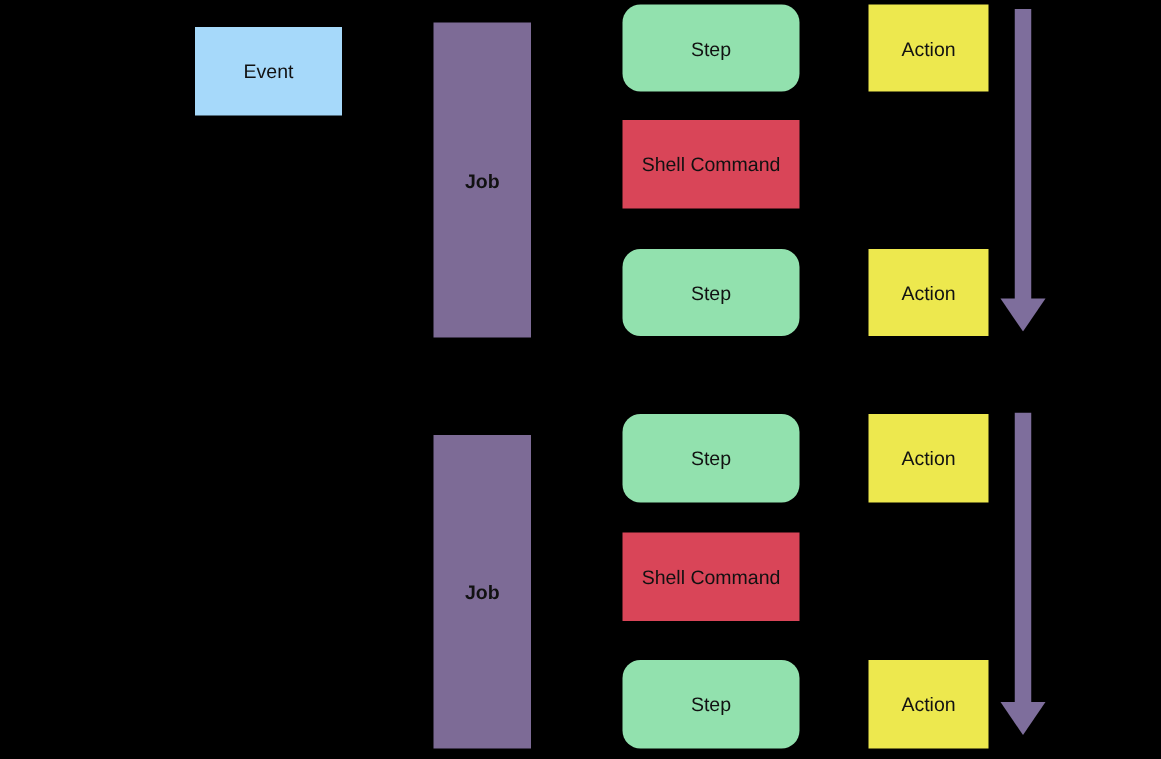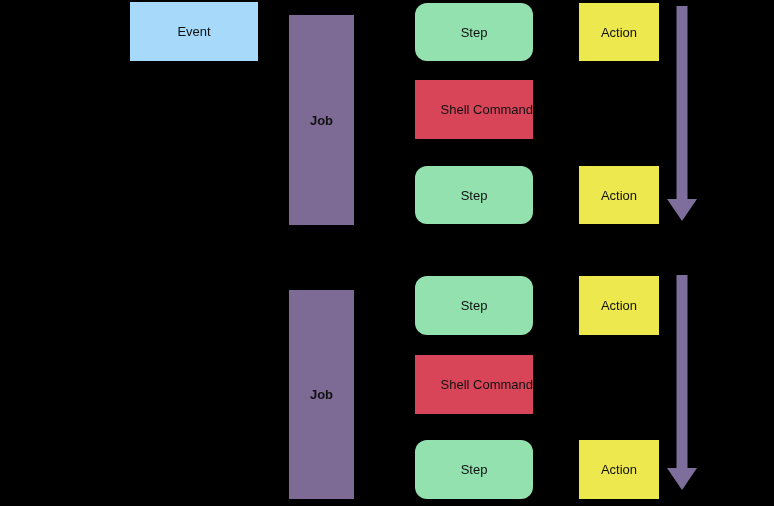--- a/index.html
+++ b/index.html
@@ -22,25 +22,25 @@
     display: flex;
     align-items: center;
     justify-content: center;
     text-align: center;
     box-sizing: border-box;
     white-space: nowrap;
   }
   .event-box  { background: var(--event, #A6D9FA); }
   .job-box    { background: var(--job, #7D6B96); font-weight: bold; }
   .step-box   { background: var(--step, #92E1AE); border-radius: 12px; }
-  .shell-box  { background: var(--shell_command, #D94558); justify-content: flex-end; }
+  .shell-box  { background: var(--shell_command, #D94558); }
   .action-box { background: var(--action, #EDE84E); }
 
   
-  .g1-event  { left: 130px; top: 2px;  width: 128px; height: 59px; text-align: center; }
+  .g1-event  { left: 130px; top: 18px;  width: 98px; height: 59px; text-align: center; }
   .g1-job    { left: 289px; top: 15px;  width: 65px;  height: 210px; }
   .g1-step1  { left: 415px; top: 3px;   width: 118px; height: 58px; }
   .g1-shell  { left: 415px; top: 80px;  width: 118px; height: 59px; }
   .g1-step2  { left: 415px; top: 166px; width: 118px; height: 58px; }
   .g1-action1{ left: 579px; top: 3px;   width: 80px;  height: 58px; }
   .g1-action2{ left: 579px; top: 166px; width: 80px;  height: 58px; }
   .g1-arrow  { left: 666px; top: 6px;   width: 32px;  height: 215px; position: absolute; }
 
   
   .g2-job    { left: 289px; top: 290px; width: 65px;  height: 209px; }

